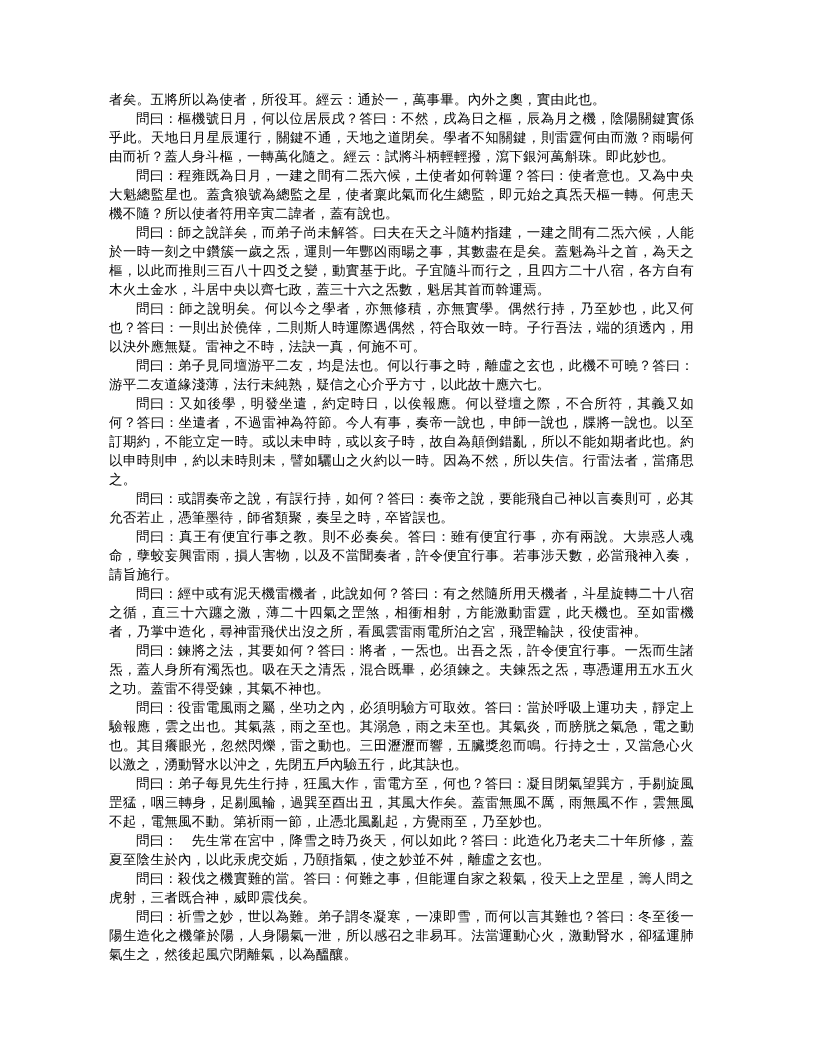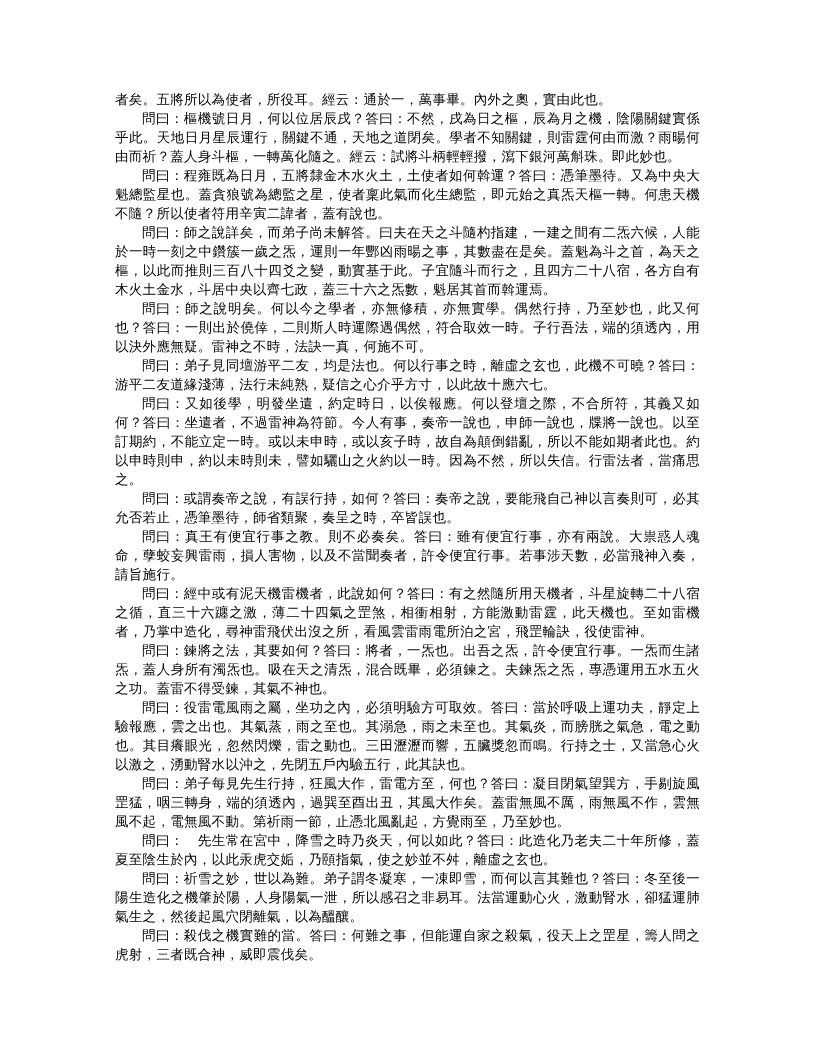--- a/index.html
+++ b/index.html
@@ -8,21 +8,21 @@
     background: #ffffff;
   }
   body {
     width: 816px;
     height: 1056px;
     position: relative;
     overflow: hidden;
   }
   .page {
     position: absolute;
-    left: 115px;
+    left: 109px;
     top: 90px;
     width: 585px;
   }
   p.para {
     margin: 0;
     padding: 0;
     color: #000000;
     font-family: "DejaVu Serif", "Liberation Serif", serif;
     font-size: 13.5px;
     line-height: 19px;
@@ -35,27 +35,27 @@
   p.para.continuation {
     text-indent: 0;
   }
 </style>
 </head>
 <body>
 
 <div class="page">
   <p class="para continuation">者矣。五將所以為使者，所役耳。經云：通於一，萬事畢。內外之奧，實由此也。</p>
   <p class="para">問曰：樞機號日月，何以位居辰戌？答曰：不然，戌為日之樞，辰為月之機，陰陽關鍵實係乎此。天地日月星辰運行，關鍵不通，天地之道閉矣。學者不知關鍵，則雷霆何由而激？雨暘何由而祈？蓋人身斗樞，一轉萬化隨之。經云：試將斗柄輕輕撥，瀉下銀河萬斛珠。即此妙也。</p>
-  <p class="para">問曰：程雍既為日月，五將隸金木水火土，土使者如何斡運？答曰：憑筆墨待。又為中央大魁總監星也。蓋貪狼號為總監之星，使者稟此氣而化生總監，即元始之真炁天樞一轉。何患天機不隨？所以使者符用辛寅二諱者，蓋有說也。</p>
+  <p class="para">問曰：程雍既為日月，一建之間有二炁六候，土使者如何斡運？答曰：使者意也。又為中央大魁總監星也。蓋貪狼號為總監之星，使者稟此氣而化生總監，即元始之真炁天樞一轉。何患天機不隨？所以使者符用辛寅二諱者，蓋有說也。</p>
   <p class="para">問曰：師之說詳矣，而弟子尚未解答。曰夫在天之斗隨杓指建，一建之間有二炁六候，人能於一時一刻之中鑽簇一歲之炁，運則一年酆凶雨暘之事，其數盡在是矣。蓋魁為斗之首，為天之樞，以此而推則三百八十四爻之變，動實基于此。子宜隨斗而行之，且四方二十八宿，各方自有木火土金水，斗居中央以齊七政，蓋三十六之炁數，魁居其首而斡運焉。</p>
   <p class="para">問曰：師之說明矣。何以今之學者，亦無修積，亦無實學。偶然行持，乃至妙也，此又何也？答曰：一則出於僥倖，二則斯人時運際遇偶然，符合取效一時。子行吾法，端的須透內，用以決外應無疑。雷神之不時，法訣一真，何施不可。</p>
   <p class="para">問曰：弟子見同壇游平二友，均是法也。何以行事之時，離虛之玄也，此機不可曉？答曰：游平二友道緣淺薄，法行未純熟，疑信之心介乎方寸，以此故十應六七。</p>
   <p class="para">問曰：又如後學，明發坐遣，約定時日，以俟報應。何以登壇之際，不合所符，其義又如何？答曰：坐遣者，不過雷神為符節。今人有事，奏帝一說也，申師一說也，牒將一說也。以至訂期約，不能立定一時。或以未申時，或以亥子時，故自為顛倒錯亂，所以不能如期者此也。約以申時則申，約以未時則未，譬如驪山之火約以一時。因為不然，所以失信。行雷法者，當痛思之。</p>
   <p class="para">問曰：或謂奏帝之說，有誤行持，如何？答曰：奏帝之說，要能飛自己神以言奏則可，必其允否若止，憑筆墨待，師省類聚，奏呈之時，卒皆誤也。</p>
   <p class="para">問曰：真王有便宜行事之教。則不必奏矣。答曰：雖有便宜行事，亦有兩說。大祟惑人魂命，孽蛟妄興雷雨，損人害物，以及不當聞奏者，許令便宜行事。若事涉天數，必當飛神入奏，請旨施行。</p>
   <p class="para">問曰：經中或有泥天機雷機者，此說如何？答曰：有之然隨所用天機者，斗星旋轉二十八宿之循，直三十六躔之激，薄二十四氣之罡煞，相衝相射，方能激動雷霆，此天機也。至如雷機者，乃掌中造化，尋神雷飛伏出沒之所，看風雲雷雨電所泊之宮，飛罡輪訣，役使雷神。</p>
   <p class="para">問曰：鍊將之法，其要如何？答曰：將者，一炁也。出吾之炁，許令便宜行事。一炁而生諸炁，蓋人身所有濁炁也。吸在天之清炁，混合既畢，必須鍊之。夫鍊炁之炁，專憑運用五水五火之功。蓋雷不得受鍊，其氣不神也。</p>
   <p class="para">問曰：役雷電風雨之屬，坐功之內，必須明驗方可取效。答曰：當於呼吸上運功夫，靜定上驗報應，雲之出也。其氣蒸，雨之至也。其溺急，雨之未至也。其氣炎，而膀胱之氣急，電之動也。其目癢眼光，忽然閃爍，雷之動也。三田瀝瀝而響，五臟獎忽而鳴。行持之士，又當急心火以激之，湧動腎水以沖之，先閉五戶內驗五行，此其訣也。</p>
-  <p class="para">問曰：弟子每見先生行持，狂風大作，雷電方至，何也？答曰：凝目閉氣望巽方，手剔旋風罡猛，咽三轉身，端的須透內，過巽至酉出丑，其風大作矣。蓋雷無風不厲，雨無風不作，雲無風不起，電無風不動。第祈雨一節，止憑北風亂起，方覺雨至，乃至妙也。</p>
+  <p class="para">問曰：弟子每見先生行持，狂風大作，雷電方至，何也？答曰：凝目閉氣望巽方，手剔旋風罡猛，咽三轉身，足剔風輪，過巽至酉出丑，其風大作矣。蓋雷無風不厲，雨無風不作，雲無風不起，電無風不動。第祈雨一節，止憑北風亂起，方覺雨至，乃至妙也。</p>
   <p class="para">問曰：　先生常在宮中，降雪之時乃炎天，何以如此？答曰：此造化乃老夫二十年所修，蓋夏至陰生於內，以此汞虎交姤，乃頤指氣，使之妙並不舛，離虛之玄也。</p>
+  <p class="para">問曰：殺伐之機實難的當。答曰：何難之事，但能運自家之殺氣，役天上之罡星，籌人問之虎射，三者既合神，威即震伐矣。</p>
   <p class="para">問曰：祈雪之妙，世以為難。弟子謂冬凝寒，一凍即雪，而何以言其難也？答曰：冬至後一陽生造化之機肇於陽，人身陽氣一泄，所以感召之非易耳。法當運動心火，激動腎水，卻猛運肺氣生之，然後起風穴閉離氣，以為醞釀。</p>
-  <p class="para">問曰：殺伐之機實難的當。答曰：何難之事，但能運自家之殺氣，役天上之罡星，籌人問之虎射，三者既合神，威即震伐矣。</p>
 </div>
 
 </body></html>

